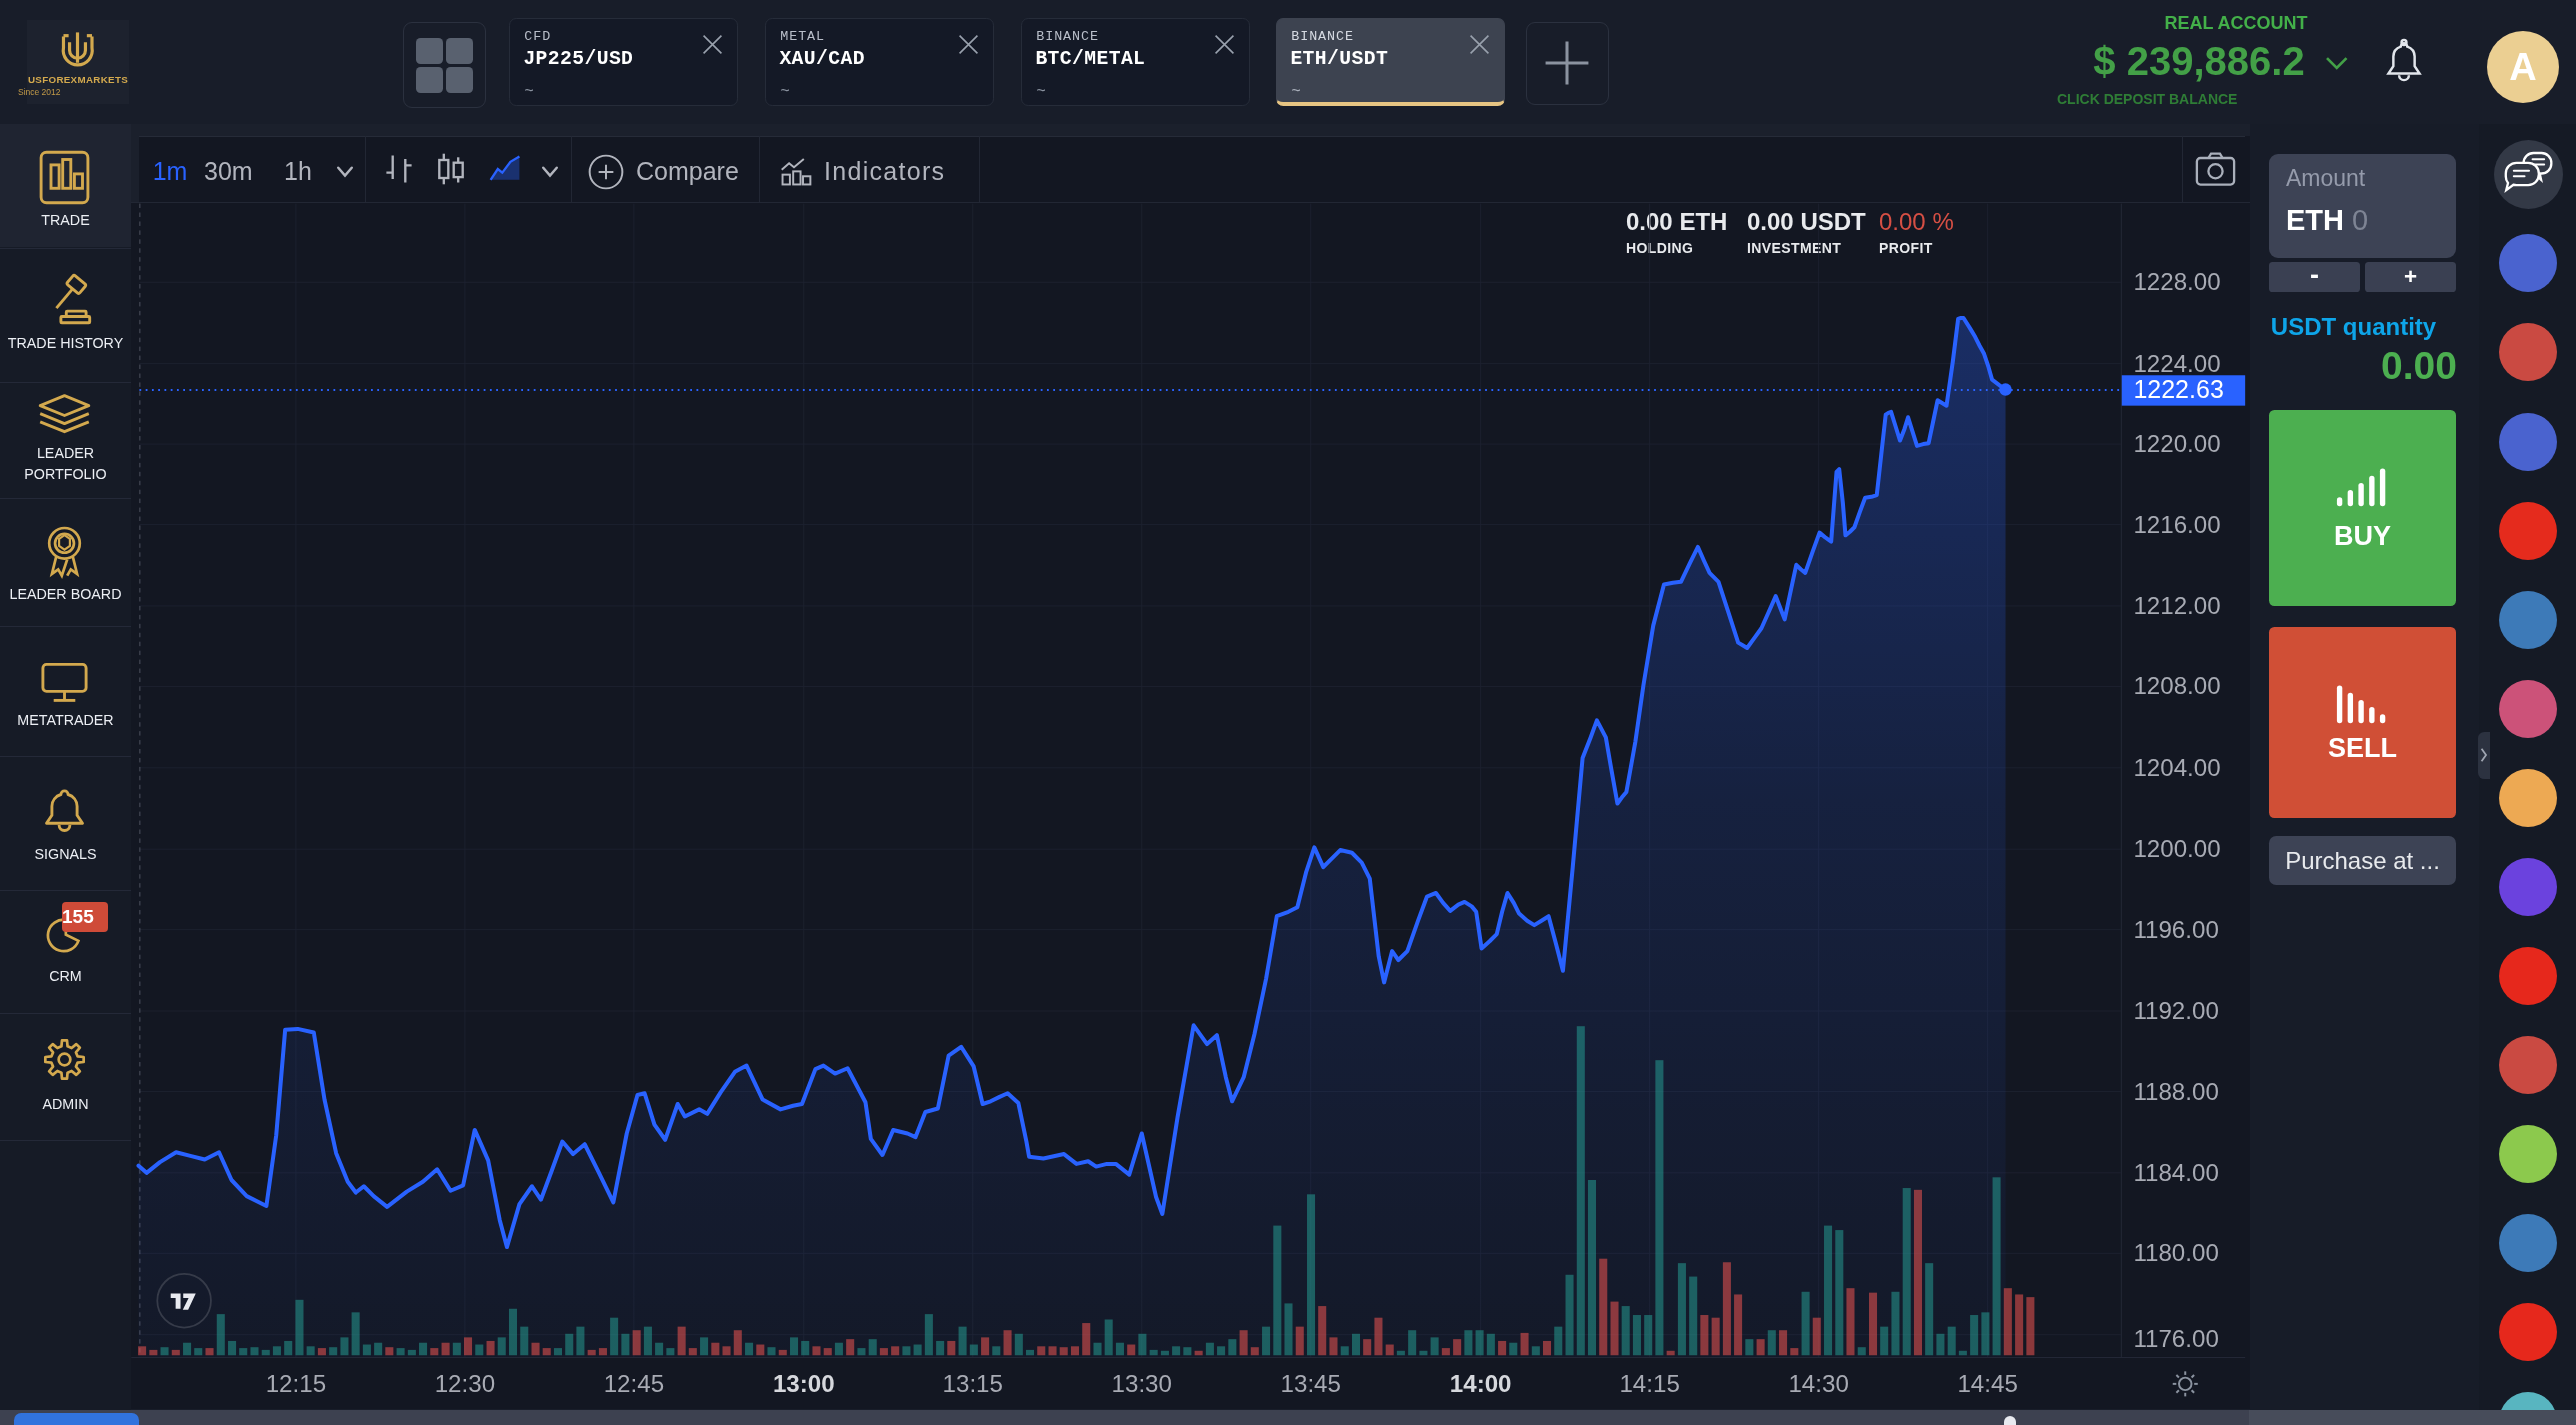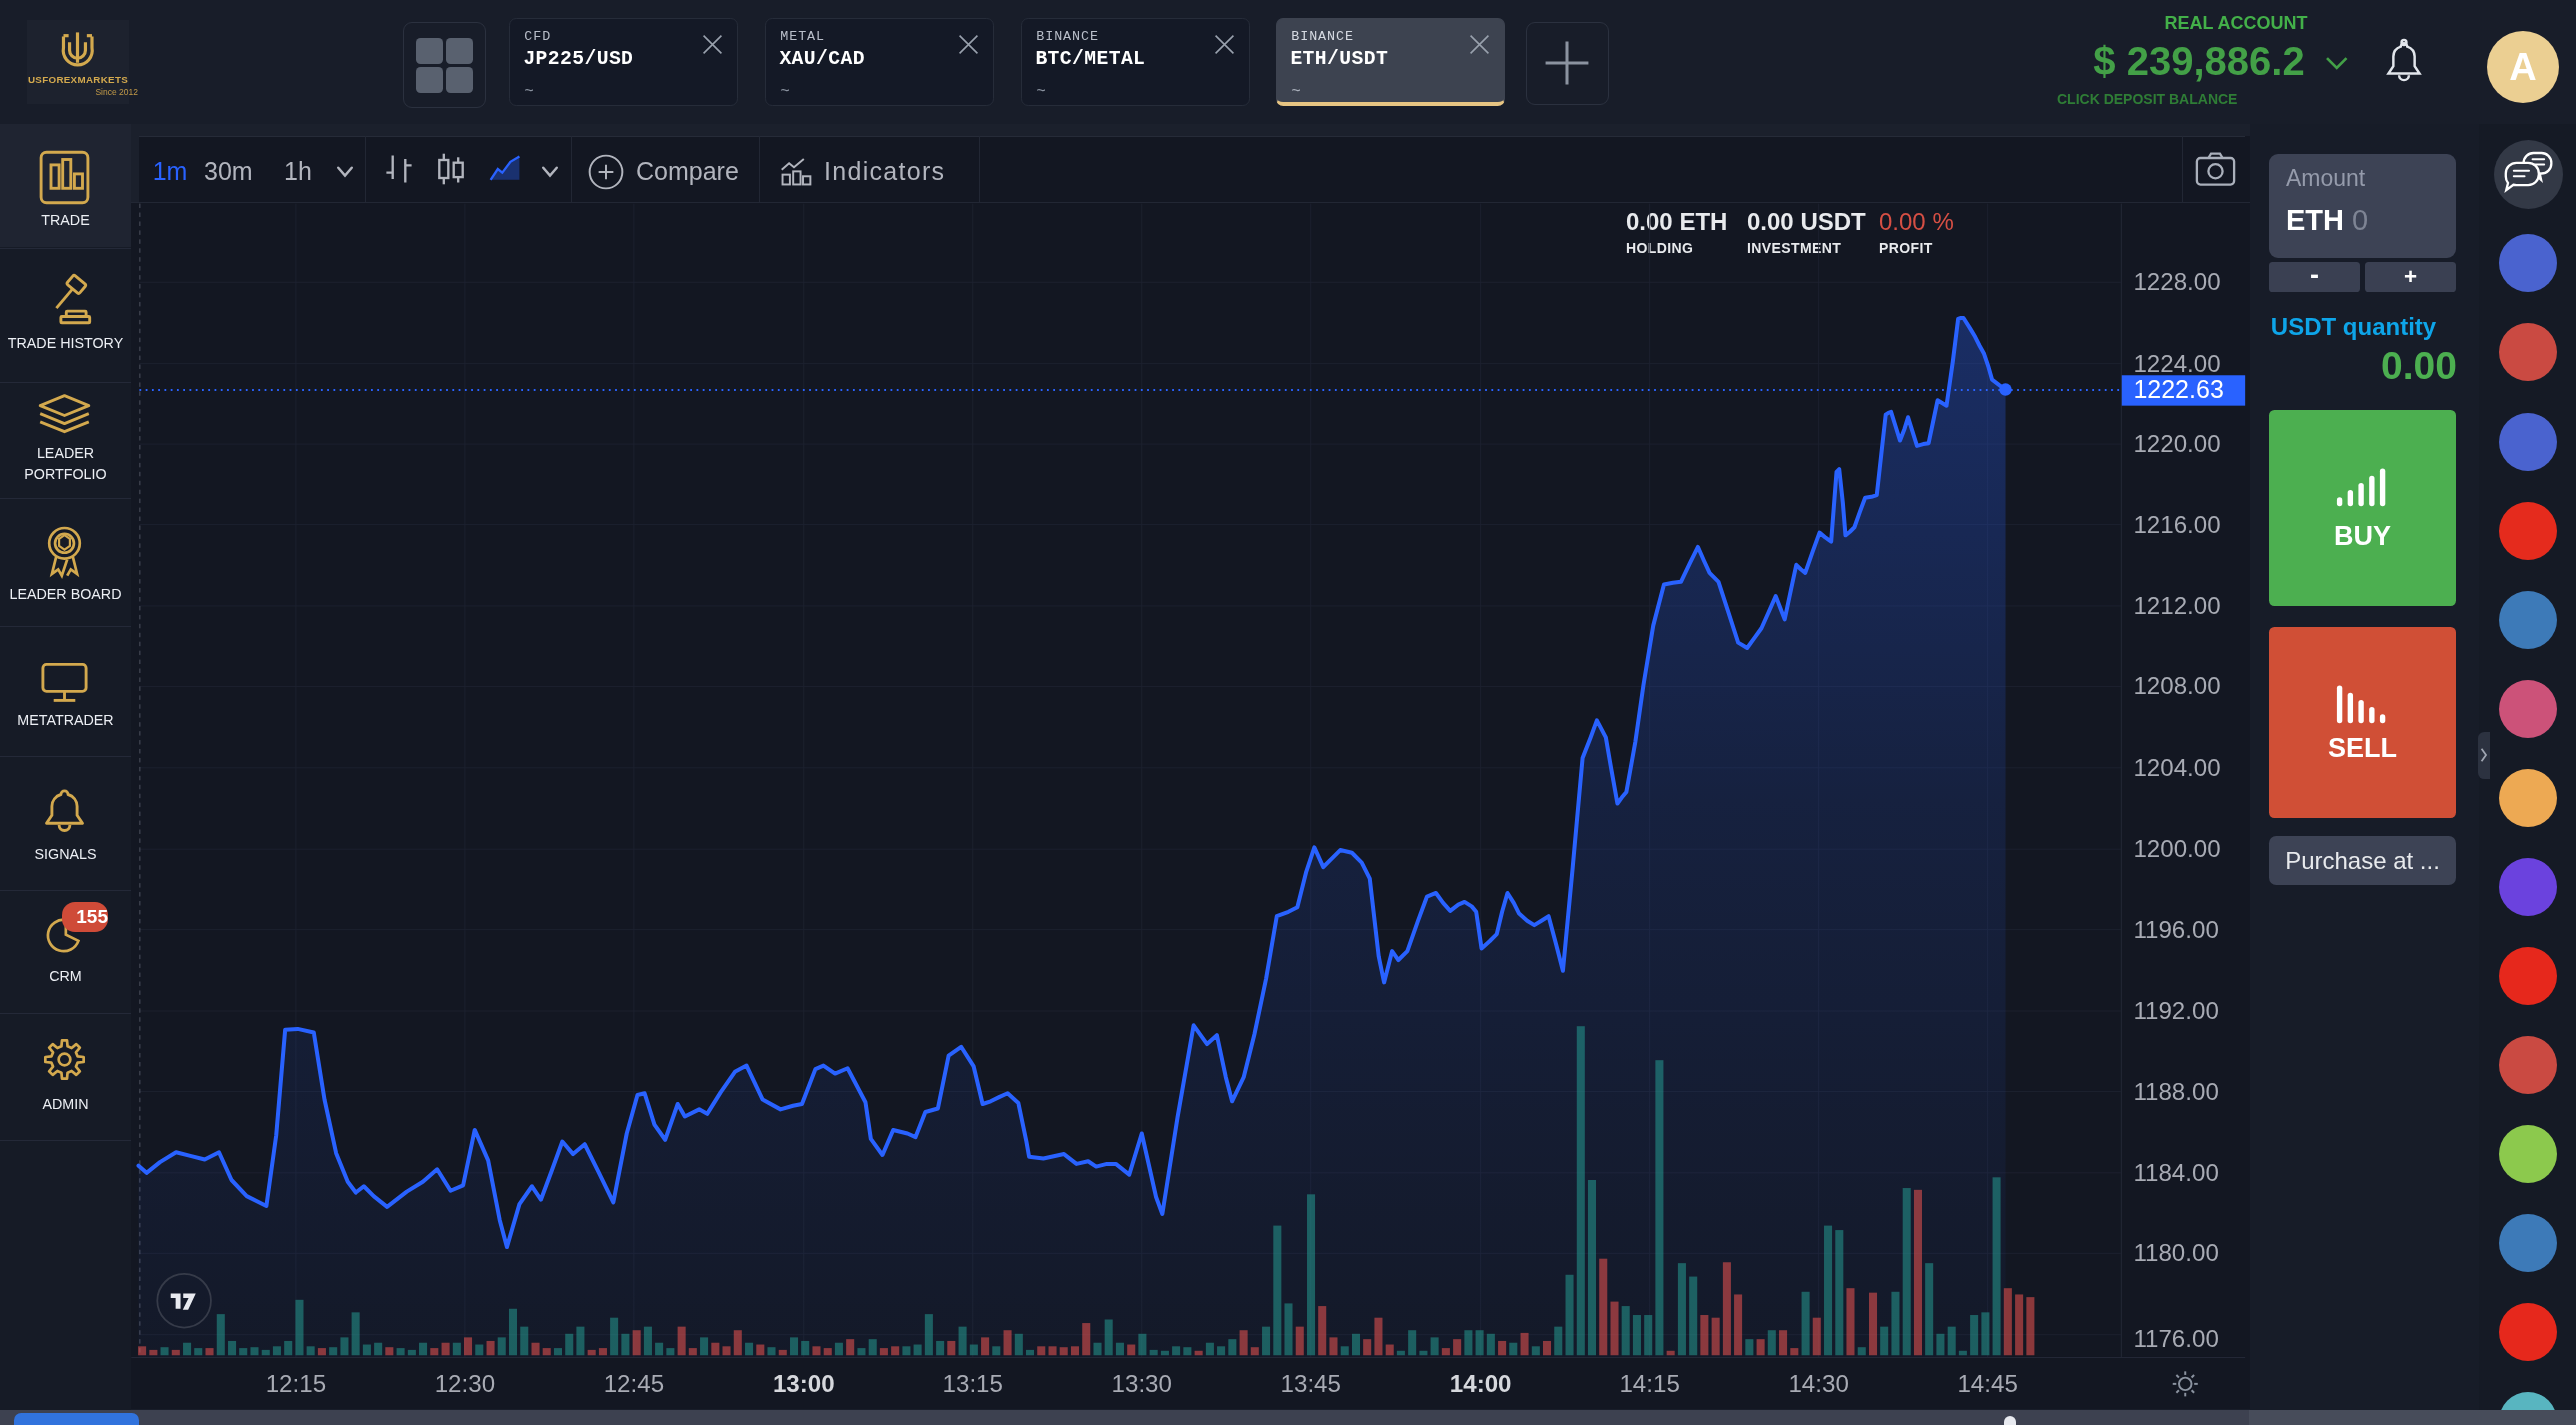--- a/index.html
+++ b/index.html
@@ -5,21 +5,21 @@
 <svg class="ab" style="left:56px;top:30px" width="43" height="45" viewBox="0 0 46 48">
     <g fill="none" stroke="#d3a94e" stroke-width="3.4">
       <path d="M8,7 V19 A15.5,15.5 0 1 0 38.5,19 V7"></path>
       <path d="M14.5,13 V21.5 A8.5,8.5 0 0 0 31.5,21.5 V13"></path>
       <path d="M23,2.5 V35"></path>
       <path d="M13.5,6 h-5.5"></path>
       <path d="M38.5,6 h-5.5"></path>
     </g>
   </svg>
 <div class="ab" style="left:18px;top:74px;width:120px;text-align:center;font-weight:bold;font-size:9.8px;letter-spacing:0.3px;color:#d3a94e">USFOREXMARKETS</div>
-<div class="ab" style="left:18px;top:87px;width:120px;text-align:right;font-size:8.5px;color:#c29a48">Since 2012</div>
+<div class="ab" style="left:18px;top:87px;width:120px;text-align:left;font-size:8.5px;color:#c29a48">Since 2012</div>
 <div class="ab" style="left:403px;top:21.5px;width:81px;height:84px;border:1.8px solid #2b313f;border-radius:9px"></div>
 <div class="ab" style="left:416px;top:38px;width:27px;height:26px;background:#59616f;border-radius:4.5px"></div>
 <div class="ab" style="left:446px;top:38px;width:27px;height:26px;background:#59616f;border-radius:4.5px"></div>
 <div class="ab" style="left:416px;top:67px;width:27px;height:26px;background:#59616f;border-radius:4.5px"></div>
 <div class="ab" style="left:446px;top:67px;width:27px;height:26px;background:#59616f;border-radius:4.5px"></div>
 <div class="tab" style="left:509px">
     <div class="cat">CFD</div>
     <div class="sym">JP225/USD</div>
     <div class="tld">~</div>
     <svg class="x" viewBox="0 0 28 28">
@@ -139,21 +139,21 @@
 <svg class="ab" style="left:33px;top:1028px" width="63" height="63" viewBox="-35 -35 70 70">
     <g fill="none" stroke="#d3a94e" stroke-linejoin="round">
       <path stroke-width="3" d="M-3.4,-14.6 L-2.8,-21.3 L2.8,-21.3 L3.4,-14.6 L7.9,-12.7 L13.1,-17.1 L17.1,-13.1 L12.7,-7.9 L14.6,-3.4 L21.3,-2.8 L21.3,2.8 L14.6,3.4 L12.7,7.9 L17.1,13.1 L13.1,17.1 L7.9,12.7 L3.4,14.6 L2.8,21.3 L-2.8,21.3 L-3.4,14.6 L-7.9,12.7 L-13.1,17.1 L-17.1,13.1 L-12.7,7.9 L-14.6,3.4 L-21.3,2.8 L-21.3,-2.8 L-14.6,-3.4 L-12.7,-7.9 L-17.1,-13.1 L-13.1,-17.1 L-7.9,-12.7 Z"></path>
       <circle r="6.5" stroke-width="3"></circle>
     </g>
   </svg>
 <div class="si lb" style="top:1096px">ADMIN</div>
 <div class="sep" style="top:1140px"></div>
 <div class="si lb" style="top:445px">LEADER</div>
 <div class="si lb" style="top:466px">PORTFOLIO</div>
-<div class="ab" style="left:62px;top:902px;width:46px;height:30px;background:#cf4b38;border-radius:13px;text-align:right;line-height:30px;font-weight:bold;font-size:19px;color:#fff">155</div>
+<div class="ab" style="left:62px;top:902px;width:46px;height:30px;background:#cf4b38;border-radius:4px;text-align:left;line-height:30px;font-weight:bold;font-size:19px;color:#fff">155</div>
 <div class="ab" style="left:131px;top:751px;width:10.7px;height:45px;background:#2c3240;border-radius:0 6.3px 6.3px 0"></div>
 <svg class="ab" style="left:130px;top:765px" width="11.6" height="18" viewBox="0 0 13 20">
     <path d="M9,3 L4,10 9,17" fill="none" stroke="#a0a6b2" stroke-width="2"></path>
   </svg>
 <div class="ab" style="left:131px;top:124px;width:2119px;height:1285px;background:#131722"></div>
 <div class="ab" style="left:131px;top:124px;width:2119px;height:11.6px;background:#1b202c"></div>
 <div class="ab" style="left:131px;top:136px;width:8px;height:66px;background:#1b202c"></div>
 <div class="ab" style="left:139px;top:136px;width:2106px;height:0.9px;background:#262b38"></div>
 <div class="ab" style="left:131px;top:202px;width:2119px;height:0.9px;background:#222734"></div>
 <div class="ab" style="left:365px;top:136px;width:0.9px;height:66px;background:#222734"></div>

